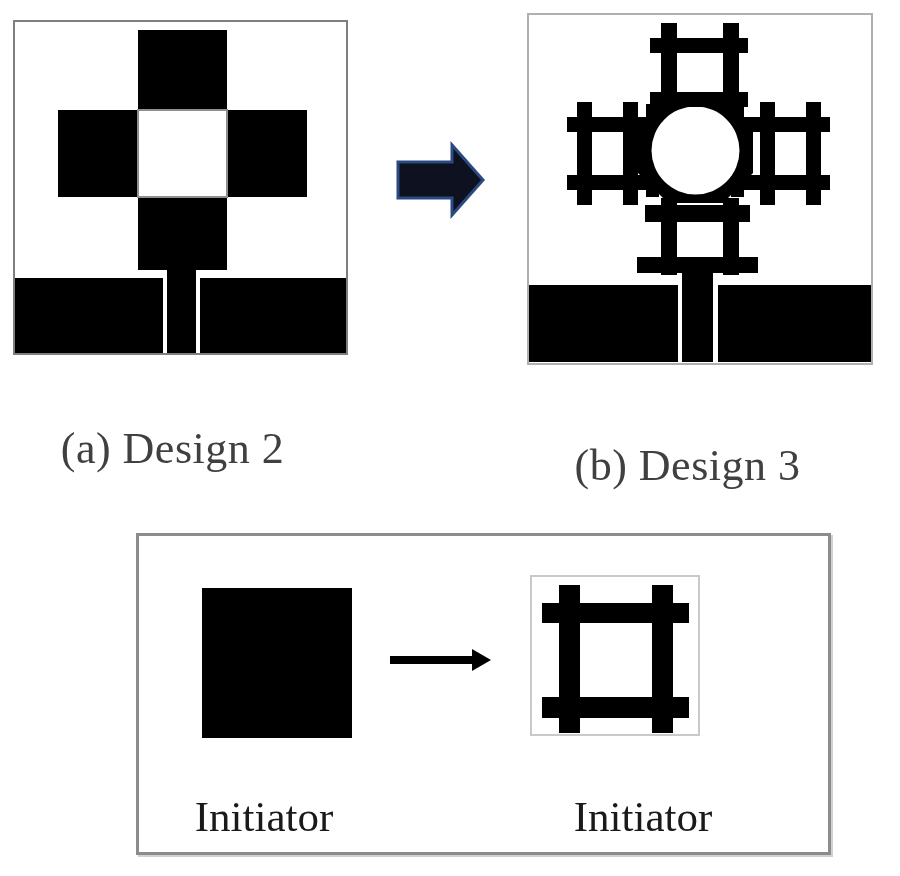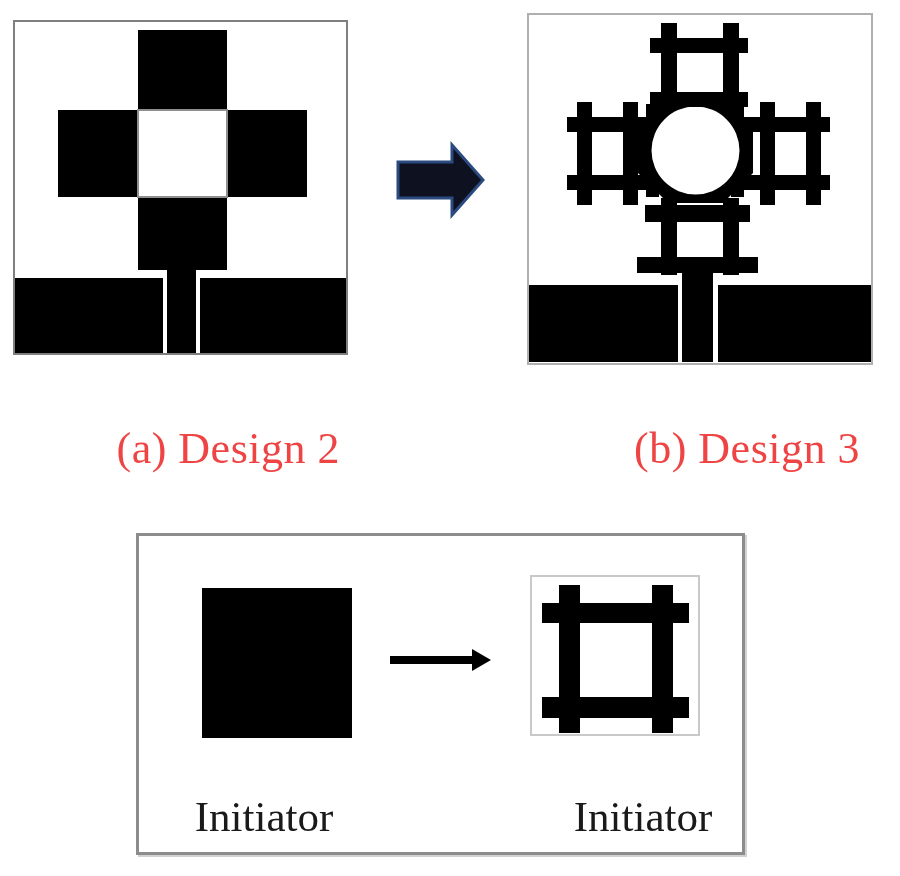--- a/index.html
+++ b/index.html
@@ -1,19 +1,19 @@
 <!DOCTYPE html>
 <html><head>
 <meta charset="utf-8">
 <style>
   html,body{margin:0;padding:0;background:#ffffff;}
   body{font-family:"Liberation Serif", serif; color:#111;}
   .stage{position:relative;width:900px;height:876px;background:#fff;overflow:hidden;}
   .abs{position:absolute;}
-  .caption{font-size:44px;line-height:1.15;text-align:right;color:#ef4444;letter-spacing:0.5px;}
+  .caption{font-size:44px;line-height:1.15;text-align:center;color:#404040;letter-spacing:0.5px;}
   .legend-label{font-size:43px;line-height:1.1;text-align:center;color:#1a1a1a;}
   .legend-box{box-sizing:border-box;border:3px solid #8c8c8c;background:#fff;
               box-shadow:2px 2px 0 rgba(0,0,0,0.18);}
   .generator-panel{box-sizing:border-box;border:2px solid #c9c9c9;background:#fff;}
   svg{display:block;}
   .soft{filter:blur(0.3px);}
 </style>
 </head>
 <body>
 
@@ -75,23 +75,23 @@
         <rect x="118" y="192" width="105" height="17"></rect>
         <rect x="110" y="244" width="121" height="16"></rect>
       </g>
       <rect x="155" y="255" width="31" height="94"></rect>
       <rect x="2" y="272" width="149" height="77"></rect>
       <rect x="191" y="272" width="153" height="77"></rect>
     </g>
   </svg>
 
   <div class="abs caption" style="left:5px;top:424px;width:335px;">(a) Design 2</div>
-  <div class="abs caption" style="left:515px;top:424px;width:345px;">(b) Design 3</div>
+  <div class="abs caption" style="left:515px;top:441px;width:345px;">(b) Design 3</div>
 
-  <div class="abs legend-box" style="left:136px;top:533px;width:609px;height:322px;">
+  <div class="abs legend-box" style="left:136px;top:533px;width:695px;height:322px;">
 
     <div class="abs" style="left:63px;top:52px;width:150px;height:150px;background:#000;"></div>
 
     <svg class="abs" style="left:249px;top:111px;" width="106" height="26" viewBox="0 0 106 26">
       <line x1="2" y1="13" x2="86" y2="13" stroke="#000" stroke-width="8"></line>
       <polygon points="84,2 103,13 84,24" fill="#000"></polygon>
     </svg>
 
     <div class="abs generator-panel" style="left:391px;top:39px;width:170px;height:161px;">
       <svg width="166" height="157" viewBox="0 0 166 157">

